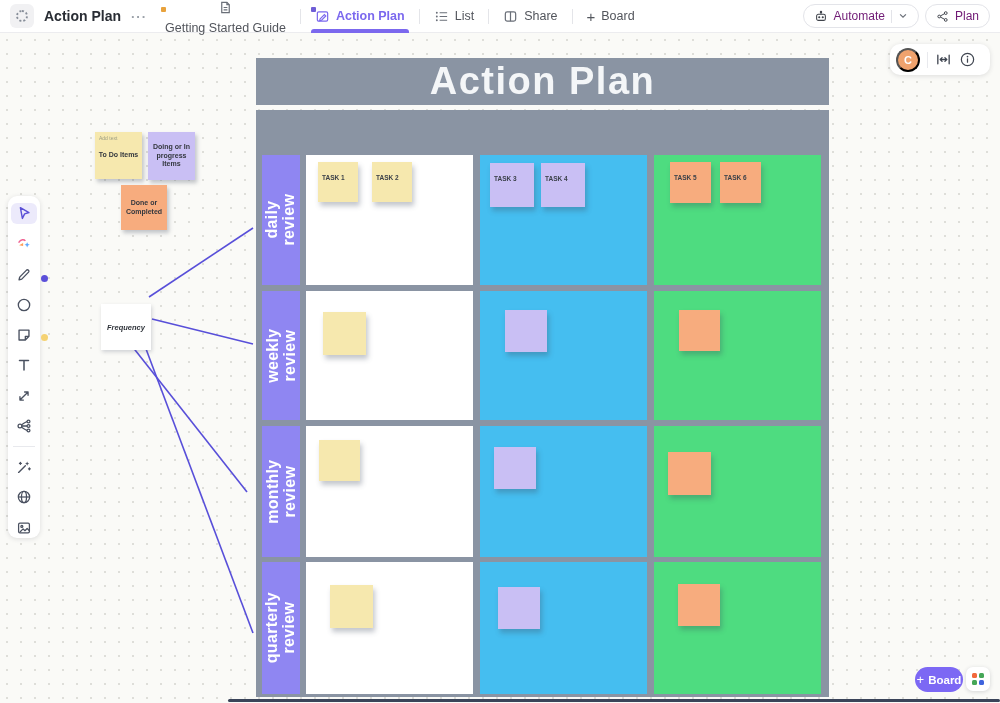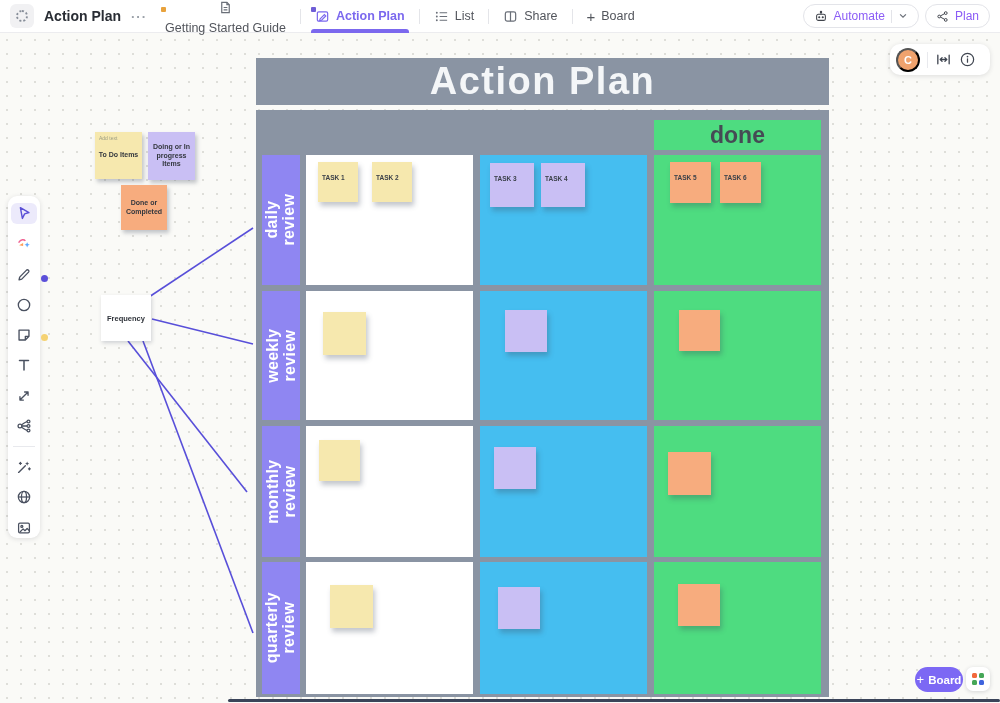--- a/index.html
+++ b/index.html
@@ -30,21 +30,21 @@
   .tab{display:flex;align-items:center;gap:6px;height:33px;padding:0 8px;font-size:12.5px;color:var(--tab-text);position:relative;cursor:pointer;background:none;border:none;font-family:inherit;}
   .tab svg{flex:0 0 auto;}
   .tab.active{color:var(--accent);font-weight:bold;}
   .tab .underline{position:absolute;left:4px;right:4px;bottom:0;height:3.5px;border-radius:3px 3px 0 0;background:var(--accent);}
   .tab .badge{position:absolute;top:7px;left:4px;width:5px;height:5px;border-radius:1px;}
   .badge.orange{background:#E8A23C;}
   .badge.purple{background:#6F5ED6;}
   .vdiv{width:1px;height:15px;background:#E4E5E9;}
   .topbar-spacer{flex:1;}
   .pill{display:flex;align-items:center;gap:6px;height:24px;border:1px solid #E3E4E9;border-radius:13px;
-    background:#fff;padding:0 10px;font-size:12px;color:#8b5cf6;font-family:inherit;cursor:pointer;}
+    background:#fff;padding:0 10px;font-size:12px;color:#701a75;font-family:inherit;cursor:pointer;}
   .pill .pill-sep{width:1px;height:13px;background:#E3E4E9;}
 
   
   .toolbar{position:absolute;left:8px;top:196px;width:32px;height:342px;background:#fff;border-radius:9px;
     box-shadow:0 1px 5px rgba(40,45,60,.14);z-index:5;display:flex;flex-direction:column;align-items:center;padding-top:7px;gap:9.5px;}
   .tool{width:26px;height:22px;display:flex;align-items:center;justify-content:center;border:none;background:none;border-radius:6px;cursor:pointer;color:#4A5160;}
   .tool.active{background:#ECEAFB;}
   .tool-sep{width:22px;height:1px;background:#E8E9ED;}
   .tool-dot{position:absolute;width:7px;height:7px;border-radius:50%;z-index:5;}
 
@@ -75,22 +75,22 @@
   
   .sticky{position:absolute;z-index:4;box-shadow:2px 4px 5px rgba(60,70,90,.30);padding:4px;cursor:pointer;}
   .sticky.y{background:var(--sticky-yellow);}
   .sticky.p{background:var(--sticky-purple);}
   .sticky.o{background:var(--sticky-orange);}
   .sticky .t{font-size:6.5px;font-weight:bold;color:#3B4049;}
   .legend-note{position:absolute;z-index:4;box-shadow:2px 3px 4px rgba(60,70,90,.30);
     display:flex;align-items:center;justify-content:center;text-align:center;padding:3px;cursor:pointer;}
   .legend-note .t{font-size:7px;font-weight:bold;color:#33373E;line-height:1.25;}
   .legend-note .hint{position:absolute;top:3px;left:4px;font-size:5px;color:#9B9C83;font-weight:normal;}
-  .freq{position:absolute;left:101px;top:295px;width:50px;height:46px;background:#fff;z-index:4;
-    box-shadow:1px 2px 4px rgba(60,70,90,.22);display:flex;align-items:center;justify-content:center;cursor:pointer;}
+  .freq{position:absolute;left:101px;top:304px;width:50px;height:46px;background:#fff;z-index:4;
+    box-shadow:1px 2px 4px rgba(60,70,90,.22);display:flex;align-items:center;justify-content:center;cursor:pointer;font-style:italic;}
   .freq span{font-size:7.5px;font-weight:bold;color:#2F333A;}
 
   
   .task-btn{position:absolute;left:915px;top:667px;width:48px;height:25px;border-radius:13px;background:#7C68F4;
     border:none;color:#fff;font-size:11.5px;font-weight:bold;display:flex;align-items:center;justify-content:center;gap:4px;z-index:5;cursor:pointer;font-family:inherit;}
   .task-btn .plus{font-size:13px;font-weight:normal;}
   .apps-btn{position:absolute;left:966px;top:667px;width:24px;height:24px;border-radius:7px;background:#fff;border:none;
     box-shadow:0 1px 4px rgba(40,45,60,.18);display:flex;align-items:center;justify-content:center;z-index:5;cursor:pointer;}
   .apps-grid{display:grid;grid-template-columns:5px 5px;grid-template-rows:5px 5px;gap:2px;}
   .apps-grid i{border-radius:1.5px;}
@@ -298,23 +298,20 @@
 
   <div class="freq">
     <span>Frequency</span>
   </div>
 
   <div class="board-title">
     <span>Action Plan</span>
   </div>
   <div class="board-block"></div>
 
-  <div class="col-chip" style="left:654px;width:167px;background:var(--column-green);">
-    <span>done</span>
-  </div>
 
   <div class="row-label" style="top:155px;height:130px;">
     <span>daily review</span>
   </div>
   <div class="row-label" style="top:291px;height:129px;">
     <span>weekly review</span>
   </div>
   <div class="row-label" style="top:426px;height:131px;">
     <span>monthly review</span>
   </div>

